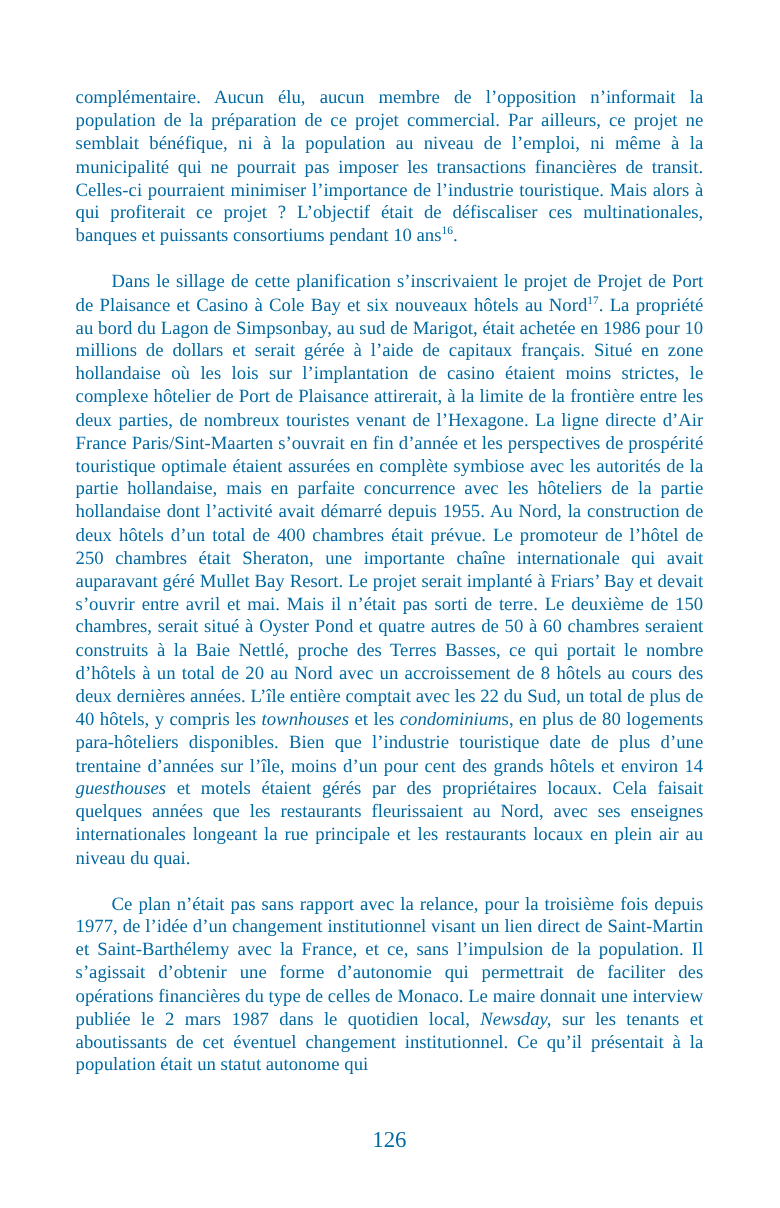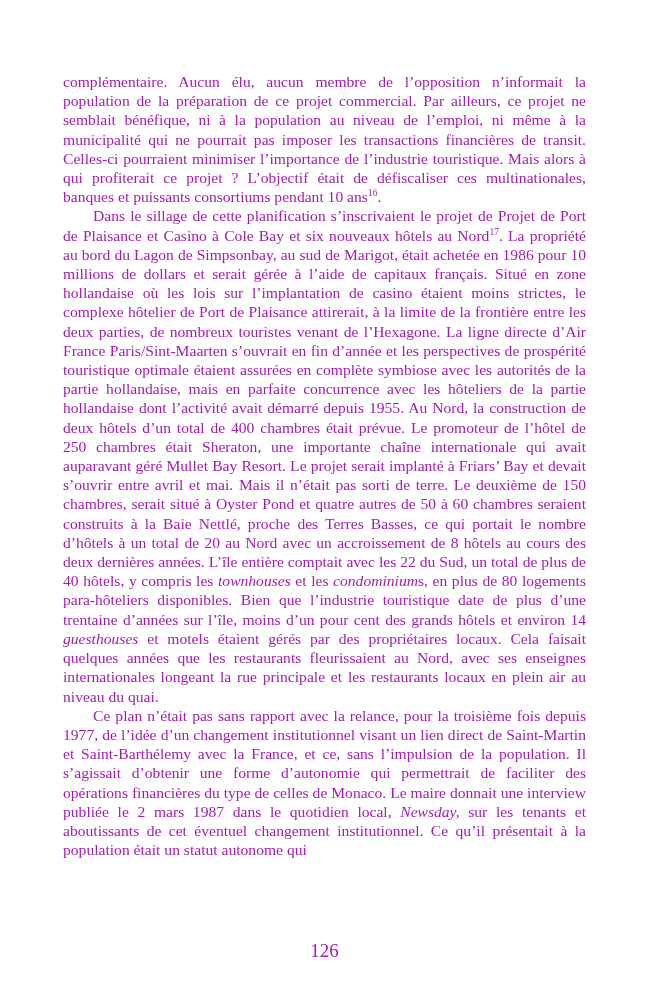--- a/index.html
+++ b/index.html
@@ -7,36 +7,37 @@
     padding: 0;
     background: #ffffff;
   }
   .page {
     position: relative;
     width: 650px;
     height: 1007px;
     background: #ffffff;
     overflow: hidden;
     font-family: "Liberation Serif", "DejaVu Serif", serif;
-    color: #a21caf;
+    color: #0369a1;
   }
   .text-block {
     position: absolute;
     left: 63px;
     top: 72px;
     width: 523px;
     font-size: 15.6px;
     line-height: 19.2px;
     text-align: justify;
     text-justify: inter-word;
   }
   .para {
     margin: 0;
   }
   .para + .para {
+    margin-top: 19px;
   }
   .para.indent {
     text-indent: 30px;
   }
   .text-block sup {
     font-size: 9.5px;
     line-height: 0;
     vertical-align: baseline;
     position: relative;
     top: -6px;

